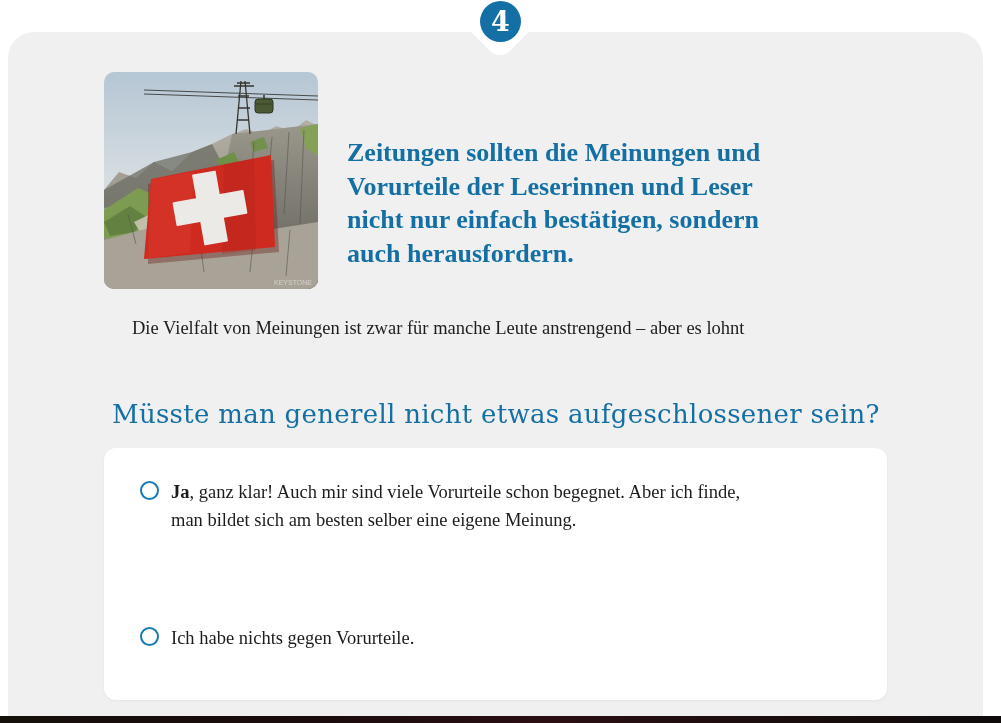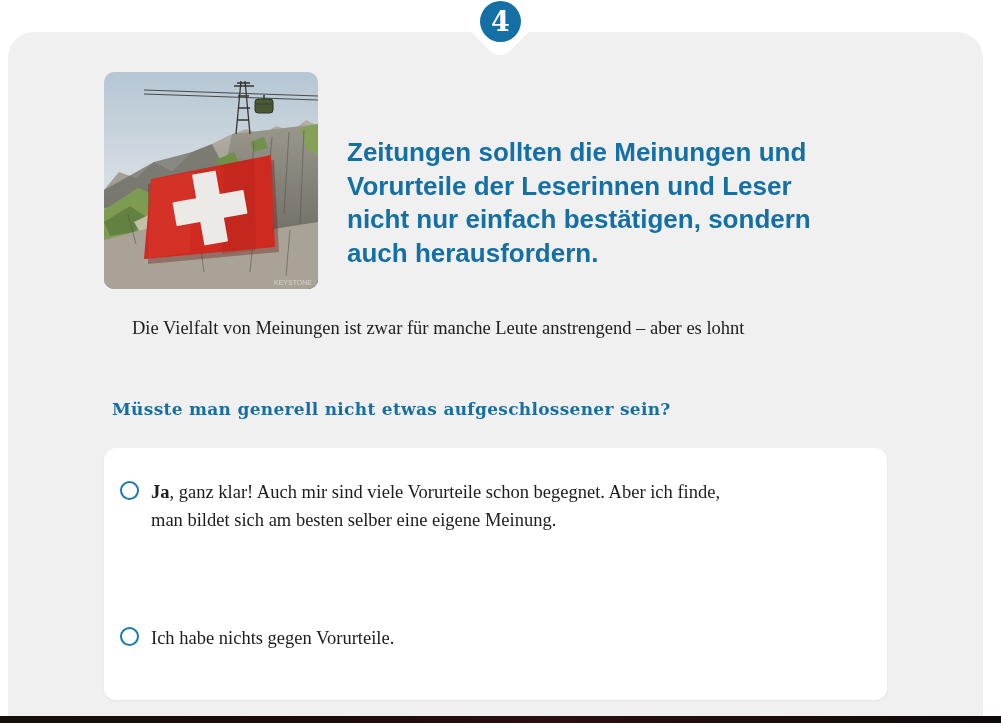--- a/index.html
+++ b/index.html
@@ -53,21 +53,21 @@
     border-radius: 10px;
     overflow: hidden;
     z-index: 2;
   }
   .photo svg { display: block; width: 100%; height: 100%; }
   
   .headline {
     position: absolute;
     left: 347px; top: 136px;
     width: 560px;
-    font-family: Liberation Sans, sans-serif;
+    font-family: Liberation Serif, serif;
     font-weight: bold;
     font-size: 26px;
     line-height: 33.5px;
     color: var(--accent-blue, #1470a4);
     z-index: 2;
   }
   .headline span { display: block; }
   
   .intro {
     position: absolute;
@@ -79,43 +79,43 @@
     z-index: 2;
     margin-left: 28px;
   }
   .intro span { display: block; }
   
   .question {
     position: absolute;
     left: 112px; top: 399px;
     width: 800px;
     font-family: "DejaVu Serif", serif;
-    font-weight: bold;
-    font-size: 17px;
+    font-weight: normal;
+    font-size: 26px;
     letter-spacing: 0.3px;
     color: var(--accent-blue, #1470a4);
     z-index: 2;
   }
   
   .options-card {
     position: absolute;
     left: 104px; top: 448px;
     width: 783px; height: 252px;
     background: var(--options-card-bg, #ffffff);
     border-radius: 12px;
     box-shadow: 0 1px 3px rgba(0,0,0,0.05);
     z-index: 2;
   }
   .option {
     position: absolute;
     left: 0; right: 0;
     display: flex;
     align-items: flex-start;
     gap: 12px;
-    padding: 0 30px 0 16px;
+    padding: 0 30px 0 36px;
     cursor: pointer;
   }
   .option.o1 { top: 30px; }
   .option.o2 { top: 106px; }
   .option.o3 { top: 176px; }
   .radio {
     flex: 0 0 auto;
     width: 19px; height: 19px;
     margin-top: 3px;
     border: 2.5px solid var(--radio-blue, #177ab5);

